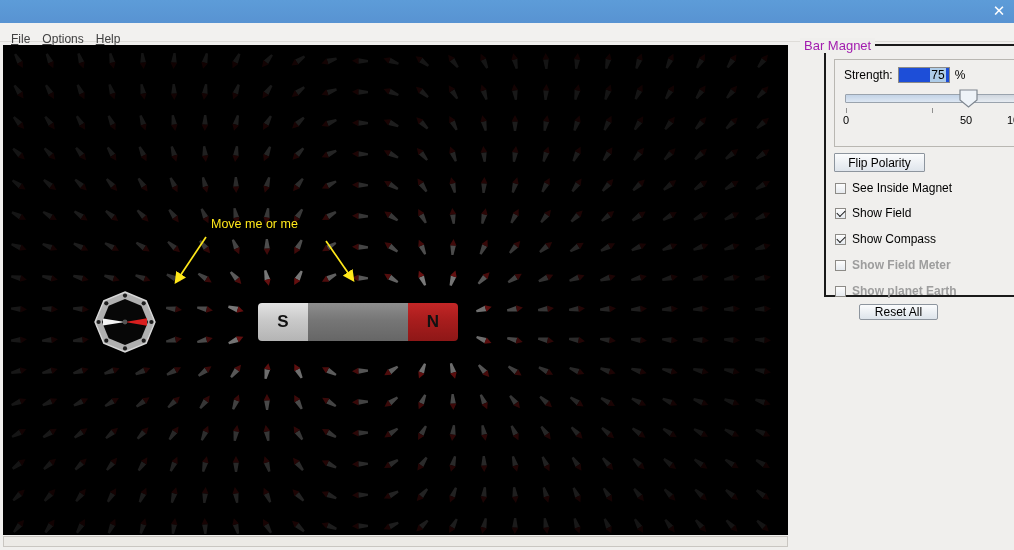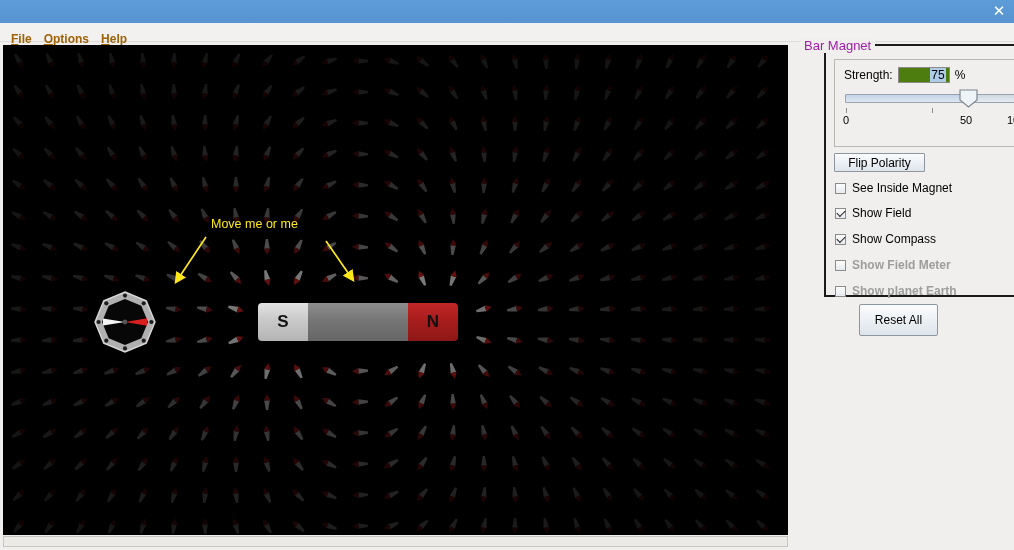--- a/index.html
+++ b/index.html
@@ -25,21 +25,21 @@
     position:absolute;right:6px;top:2px;width:18px;height:18px;
     color:#fff;font-size:15px;line-height:18px;text-align:center;cursor:pointer;
     font-family:"Liberation Sans", sans-serif;
   }
   #menubar{
     position:absolute;left:0;top:23px;width:1014px;height:19px;
     background:#f2f1ef;border-bottom:1px solid #dedcd8;
     display:flex;align-items:center;padding-left:8px;box-sizing:border-box;
   }
   .menu-item{
-    font-size:12px;padding:14px 9px 1px 3px;cursor:default;color:#a16207;font-weight:bold;
+    font-size:12px;padding:14px 9px 1px 3px;cursor:default;color:#404040;
   }
   .menu-item u{text-decoration:underline;}
 
   
   #canvas{
     position:absolute;left:3px;top:45px;width:785px;height:490px;
     background:#000;overflow:hidden;
   }
   #field-svg{position:absolute;left:0;top:0;width:785px;height:490px;}
 
@@ -93,21 +93,21 @@
   }
   #strength-box{
     position:absolute;left:8px;top:13px;width:195px;height:88px;
     border:1px solid #b9b7b2;box-sizing:border-box;
   }
   #strength-row{
     position:absolute;left:9px;top:7px;display:flex;align-items:center;gap:5px;
   }
   #strength-label{font-size:12px;color:#000;}
   #strength-field{
-    width:48px;height:16px;border:1px solid #8d8b87;background:#4d7c0f;
+    width:48px;height:16px;border:1px solid #8d8b87;background:#1d4ed8;
     display:flex;align-items:center;justify-content:flex-end;
     padding-right:3px;box-sizing:border-box;padding-left:47px;
   }
   #strength-value{
     background:#aecce8;color:#000;font-size:12px;padding:0 1px;
   }
   #percent-label{font-size:12px;}
   #slider-track{
     position:absolute;left:10px;top:34px;width:175px;height:9px;
     background:linear-gradient(#cfd6de,#e7ecf2);
@@ -139,21 +139,21 @@
     position:relative;flex:none;box-sizing:border-box;cursor:pointer;
   }
   .cbox.checked::after{
     content:"";position:absolute;left:1px;top:1px;width:7px;height:4px;
     border-left:1.6px solid #1a1a1a;border-bottom:1.6px solid #1a1a1a;
     transform:rotate(-45deg);
   }
   .clabel{font-size:12px;color:#000;white-space:nowrap;}
   .clabel.disabled{color:#9d9d9d;font-weight:bold;}
   #reset-btn{
-    position:absolute;left:859px;top:304px;width:79px;height:32px;
+    position:absolute;left:859px;top:304px;width:79px;height:16px;
     background:linear-gradient(#fbfcfd,#dde4eb);
     border:1px solid #8d959e;border-radius:2px;
     font-size:12px;color:#000;cursor:pointer;
     display:flex;align-items:center;justify-content:center;
     font-family:"Liberation Sans", sans-serif;box-sizing:border-box;
   }
   #bottom-strip{
     position:absolute;left:3px;top:536px;width:785px;height:11px;
     background:#eceae6;border:1px solid #c9c6c1;box-sizing:border-box;
   }

